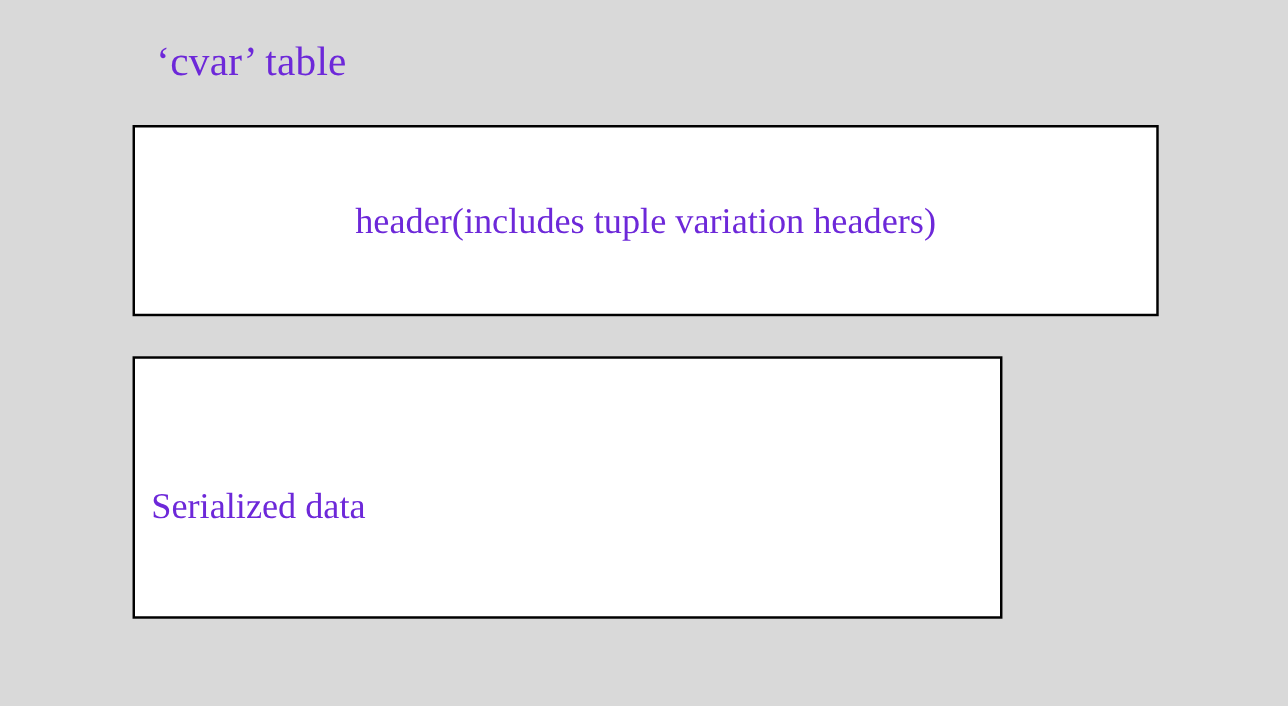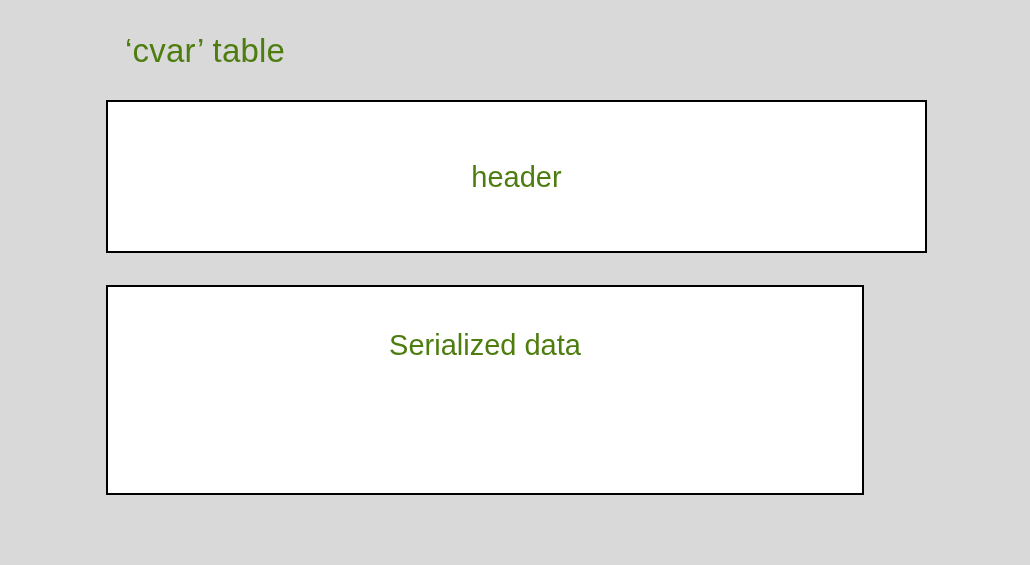--- a/index.html
+++ b/index.html
@@ -4,72 +4,74 @@
 <style>
   html, body {
     margin: 0;
     padding: 0;
   }
   .canvas {
     position: relative;
     width: 1030px;
     height: 565px;
     background: #d9d9d9;
-    font-family: Liberation Sans, sans-serif;
-    color: #4d7c0f;
+    font-family: Liberation Serif, serif;
+    color: #6d28d9;
     overflow: hidden;
   }
   .diagram-title {
     position: absolute;
     left: 125px;
     top: 32px;
     font-size: 33px;
     font-weight: 400;
     letter-spacing: 0.2px;
     white-space: nowrap;
   }
   .box {
     position: absolute;
     background: #ffffff;
     border: 2px solid #000000;
     box-sizing: border-box;
     display: flex;
-    flex-direction: column;
+    flex-direction: row;
     align-items: center;
     text-align: center;
     font-size: 29px;
     line-height: 58px;
   }
   .box-header {
     left: 106px;
     top: 100px;
     width: 821px;
     height: 153px;
     justify-content: center;
   }
   .box-serialized {
     left: 106px;
     top: 285px;
-    width: 758px;
+    width: 696px;
     height: 210px;
     justify-content: flex-start;
     padding-top: 29px;
+    padding-left: 13px;
   }
   .box-line {
     white-space: nowrap;
   }
 </style>
 </head>
 <body>
 
 <div class="canvas">
 
   <div class="diagram-title">‘cvar’ table</div>
 
   <div class="box box-header">
     <div class="box-line">header</div>
+    <div class="box-line">(includes tuple variation headers)</div>
   </div>
 
   <div class="box box-serialized">
     <div class="box-line">Serialized data</div>
   </div>
 
 </div>
 
 </body></html>

